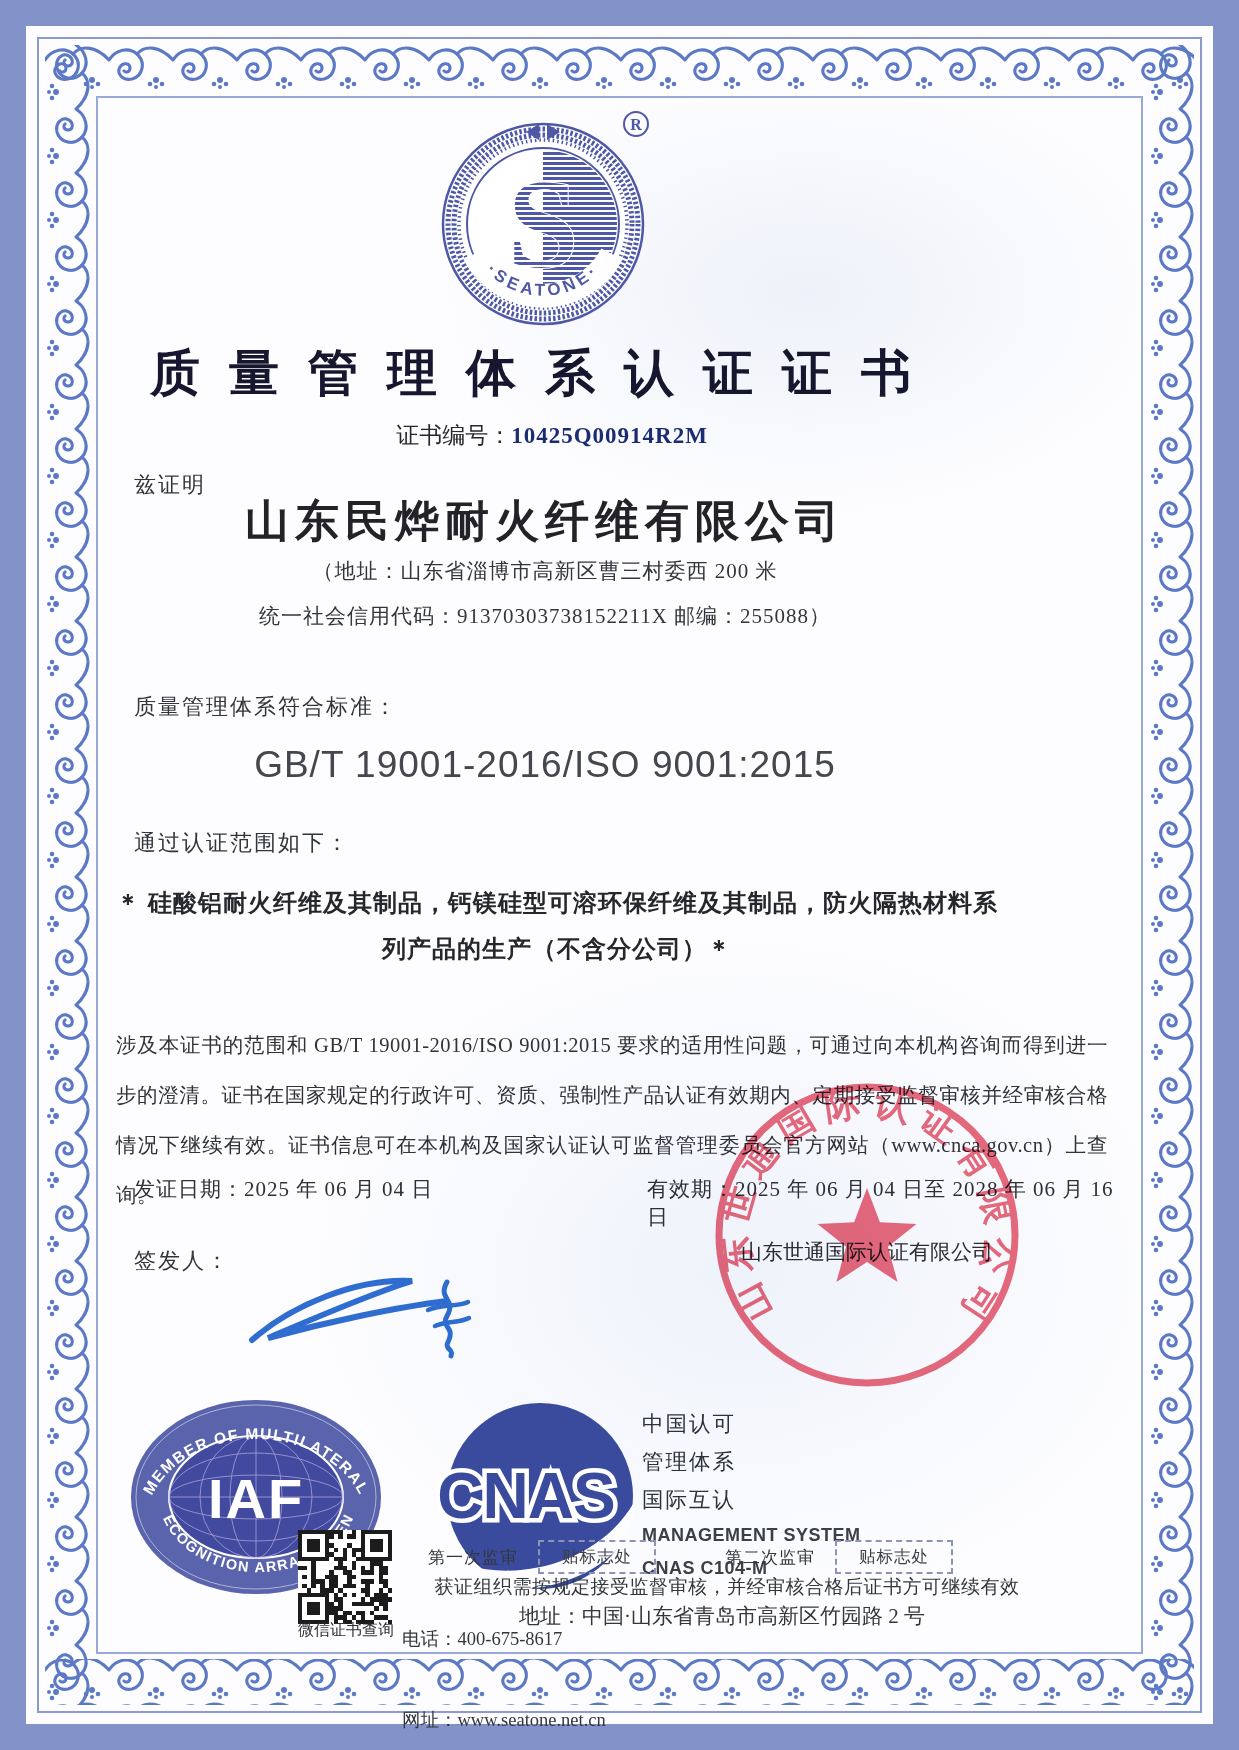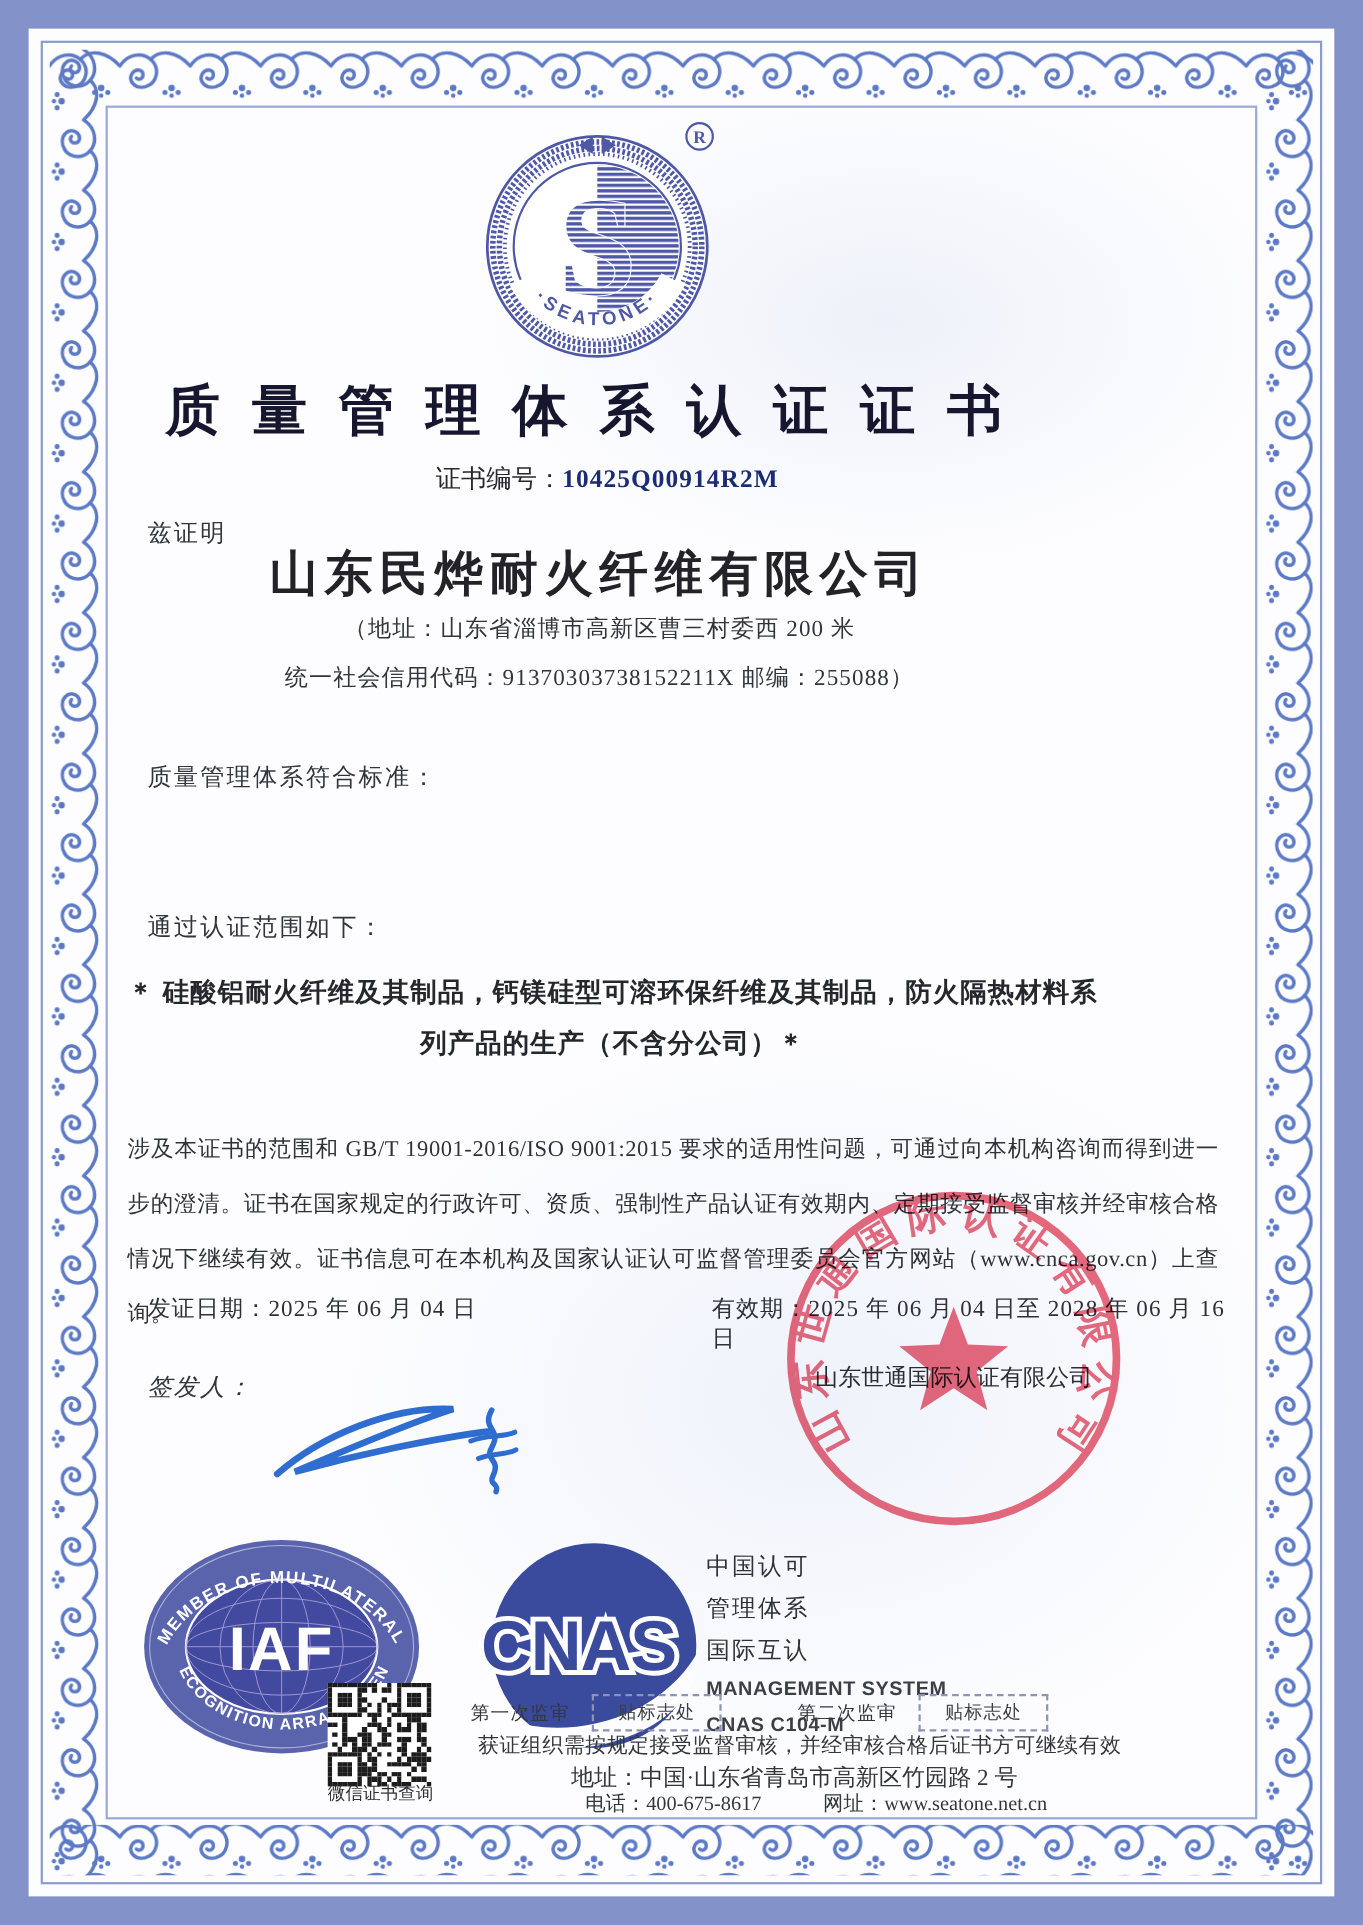--- a/index.html
+++ b/index.html
@@ -26,39 +26,39 @@
   .company{top:390px;font-size:44px;font-weight:bold;color:#222228;letter-spacing:6px;}
   .addr1{top:455px;font-size:21px;color:#33353c;letter-spacing:1px;}
   .addr2{top:500px;font-size:21px;color:#33353c;letter-spacing:1px;}
   .stdlab{top:590px;left:32px;}
   .stdval{top:642px;font-size:37px;color:#45464e;font-family:"Liberation Sans",sans-serif;letter-spacing:1px;}
   .scopelab{top:726px;left:32px;}
   .scope{top:778px;left:10px;width:890px;text-align:center;font-size:24px;font-weight:bold;color:#26272c;line-height:46px;letter-spacing:1px;}
   .terms{top:918px;left:14px;width:992px;font-size:20.5px;color:#303238;line-height:50px;text-align:justify;letter-spacing:0.5px;}
   .daterow-l{top:1073px;left:32px;font-size:21px;color:#2e3036;letter-spacing:1px;}
   .daterow-r{top:1073px;left:545px;font-size:21px;color:#2e3036;letter-spacing:1px;}
-  .signer{top:1144px;left:32px;font-style:italic;}
+  .signer{top:1144px;left:32px;}
   .issuer{top:1136px;left:615px;width:300px;text-align:center;font-size:21px;color:#2b2d33;}
   .sig{left:140px;top:1158px;mix-blend-mode:multiply;}
   .stamp{left:600px;top:968px;mix-blend-mode:multiply;}
   .iaf{left:26px;top:1296px;}
   .cnas{left:318px;top:1298px;}
   .accr{left:540px;top:1303px;}
   .accr .zh{font-size:21.5px;color:#2e3238;line-height:38px;letter-spacing:2px;}
   .accr .en{font-family:"Liberation Sans",sans-serif;font-weight:bold;font-size:18px;color:#3b3f46;line-height:33px;letter-spacing:0.5px;}
   .qr{left:196px;top:1428px;width:94px;height:94px;display:grid;grid-template-rows:repeat(21,1fr);grid-template-columns:repeat(21,1fr);background:#fff;}
   .qrm{background:#fff}.qrm.on{background:#1c1c1c}
   .qrcap{left:178px;top:1518px;width:132px;text-align:center;font-size:16px;color:#2e3036;}
   .audit-row{left:326px;top:1438px;display:flex;align-items:center;gap:20px;}
   .audit-lab{font-size:17px;color:#33373c;letter-spacing:1px;white-space:nowrap;}
   .audit-lab.second{margin-left:49px;}
   .sticker{width:118px;height:34px;border:2px dashed #8b93b8;display:flex;align-items:center;justify-content:center;font-size:16.5px;color:#3c4046;letter-spacing:1px;box-sizing:border-box;}
   .audit-note{left:320px;top:1472px;width:610px;text-align:center;font-size:19px;color:#33373c;letter-spacing:0.5px;}
   .org-addr{left:300px;top:1500px;width:640px;text-align:center;font-size:21px;color:#33373c;}
-  .phone-line{left:300px;top:1524px;width:680px;display:flex;justify-content:center;gap:56px;font-size:18.5px;color:#33373c;}
+  .phone-line{left:300px;top:1524px;width:680px;display:flex;justify-content:center;gap:56px;font-size:18.5px;color:#33373c;flex-direction:column;}
   .phone-line span{white-space:nowrap;}
 </style>
 </head>
 <body>
 
 <div class="page">
   <div class="paper">
 
     <svg class="band" width="1149" height="1660" viewBox="0 0 1149 1660">
       <defs>
@@ -119,20 +119,21 @@
       <div class="abs certno">
         <span class="lab">证书编号：</span><span class="val">10425Q00914R2M</span>
       </div>
 
       <div class="abs label certify">兹证明</div>
       <div class="abs col-center company">山东民烨耐火纤维有限公司</div>
       <div class="abs col-center addr1">（地址：山东省淄博市高新区曹三村委西 200 米</div>
       <div class="abs col-center addr2">统一社会信用代码：91370303738152211X 邮编：255088）</div>
 
       <div class="abs label stdlab">质量管理体系符合标准：</div>
+      <div class="abs col-center stdval">GB/T 19001-2016/ISO 9001:2015</div>
 
       <div class="abs label scopelab">通过认证范围如下：</div>
       <div class="abs scope">＊ 硅酸铝耐火纤维及其制品，钙镁硅型可溶环保纤维及其制品，防火隔热材料系列产品的生产（不含分公司）＊</div>
 
       <div class="abs terms">涉及本证书的范围和 GB/T 19001-2016/ISO 9001:2015 要求的适用性问题，可通过向本机构咨询而得到进一步的澄清。证书在国家规定的行政许可、资质、强制性产品认证有效期内、定期接受监督审核并经审核合格情况下继续有效。证书信息可在本机构及国家认证认可监督管理委员会官方网站（www.cnca.gov.cn）上查询。</div>
 
       <div class="abs daterow-l">
         <span>发证日期：</span><span>2025 年 06 月 04 日</span>
       </div>
       <div class="abs daterow-r">

